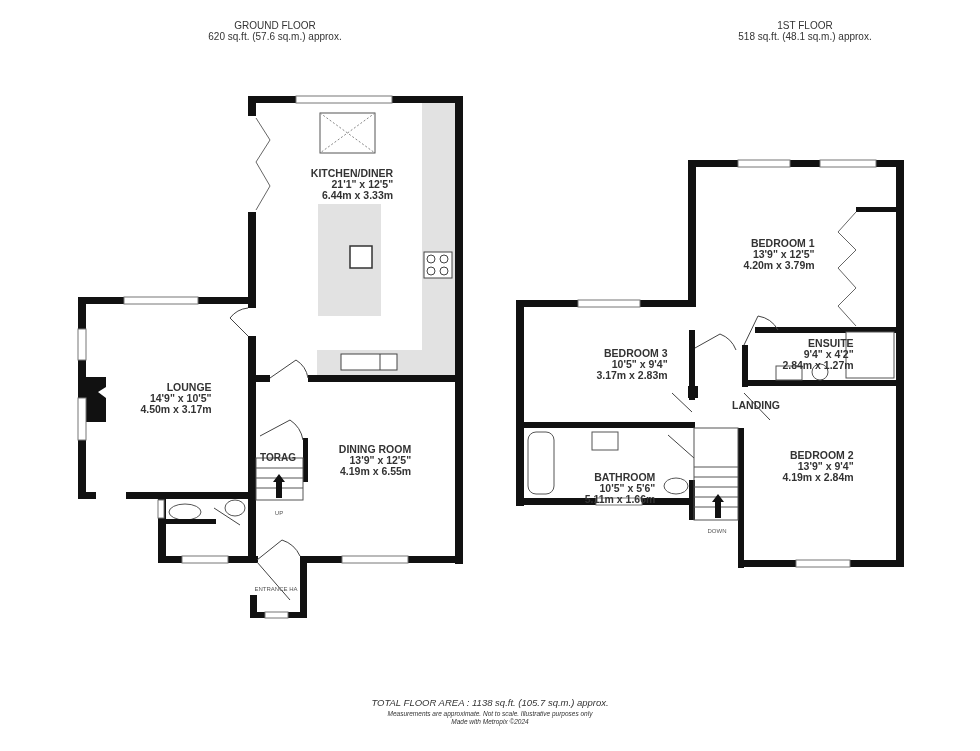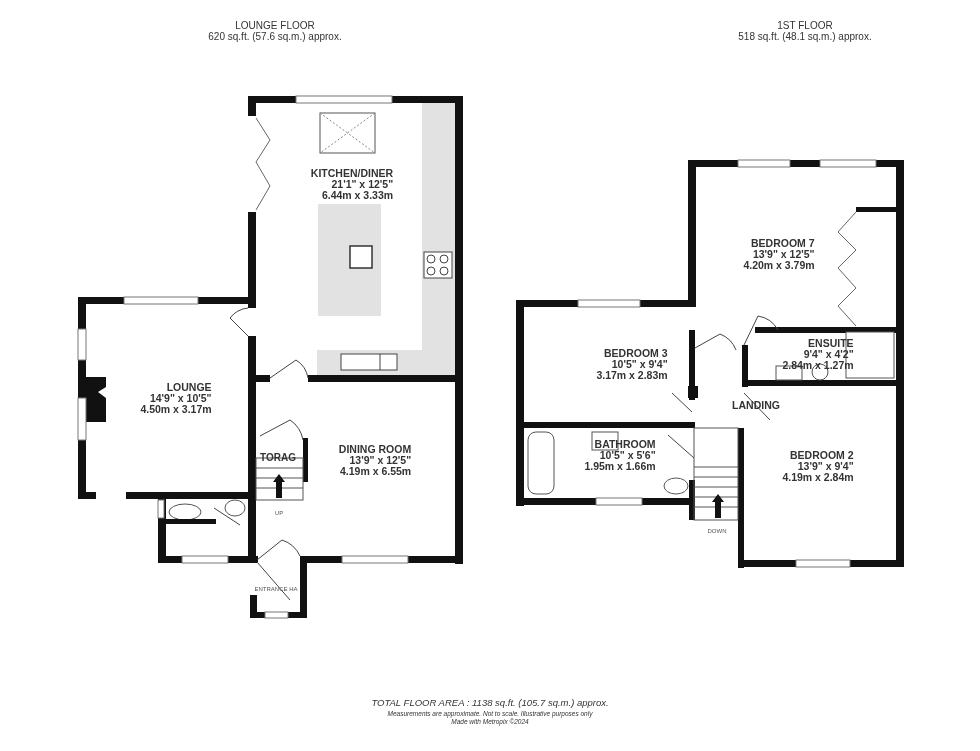--- a/index.html
+++ b/index.html
@@ -9,21 +9,21 @@
   svg{position:absolute;left:0;top:0;}
   .lbl{position:absolute;text-align:center;font-weight:bold;font-size:10.5px;line-height:11px;color:#333;white-space:nowrap;transform:translateX(-50%);}
   .lbl span{display:block;text-align:right;}
   .small{position:absolute;font-size:6px;color:#555;transform:translateX(-50%);white-space:nowrap;}
   .foot{position:absolute;left:0;width:980px;text-align:center;color:#333;font-style:italic;}
 </style>
 </head>
 <body>
 
 <div class="hdr" style="left:150px;top:20px;width:250px;">
-  <span class="t">LOUNGE FLOOR</span>
+  <span class="t">GROUND FLOOR</span>
   <span class="t">620 sq.ft. (57.6 sq.m.) approx.</span>
 </div>
 <div class="hdr" style="left:680px;top:20px;width:250px;">
   <span class="t">1ST FLOOR</span>
   <span class="t">518 sq.ft. (48.1 sq.m.) approx.</span>
 </div>
 
 <svg width="980" height="751" viewBox="0 0 980 751">
   <g>
 
@@ -192,41 +192,41 @@
   <span>13'9"  x 12'5"</span>
   <span>4.19m  x 6.55m</span>
 </div>
 <div class="lbl" style="left:278px;top:452px;font-size:10px;">
   <span>TORAG</span>
 </div>
 <div class="small" style="left:276px;top:586px;">ENTRANCE HA</div>
 <div class="small" style="left:279px;top:510px;">UP</div>
 
 <div class="lbl" style="left:779px;top:238px;">
-  <span>BEDROOM 7</span>
+  <span>BEDROOM 1</span>
   <span>13'9"  x 12'5"</span>
   <span>4.20m  x 3.79m</span>
 </div>
 <div class="lbl" style="left:632px;top:348px;">
   <span>BEDROOM 3</span>
   <span>10'5"  x 9'4"</span>
   <span>3.17m  x 2.83m</span>
 </div>
 <div class="lbl" style="left:818px;top:338px;">
   <span>ENSUITE</span>
   <span>9'4"  x 4'2"</span>
   <span>2.84m  x 1.27m</span>
 </div>
 <div class="lbl" style="left:712px;top:400px;margin-left:44px;">
   <span>LANDING</span>
 </div>
-<div class="lbl" style="left:620px;top:439px;">
+<div class="lbl" style="left:620px;top:472px;">
   <span>BATHROOM</span>
   <span>10'5"  x 5'6"</span>
-  <span>1.95m  x 1.66m</span>
+  <span>5.11m  x 1.66m</span>
 </div>
 <div class="lbl" style="left:818px;top:450px;">
   <span>BEDROOM 2</span>
   <span>13'9"  x 9'4"</span>
   <span>4.19m  x 2.84m</span>
 </div>
 <div class="small" style="left:717px;top:528px;">DOWN</div>
 
 <div class="foot" style="top:697px;font-size:9.5px;">TOTAL FLOOR AREA : 1138 sq.ft. (105.7 sq.m.) approx.</div>
 <div class="foot" style="top:710px;font-size:6.5px;">Measurements are approximate.  Not to scale.  Illustrative purposes only</div>

